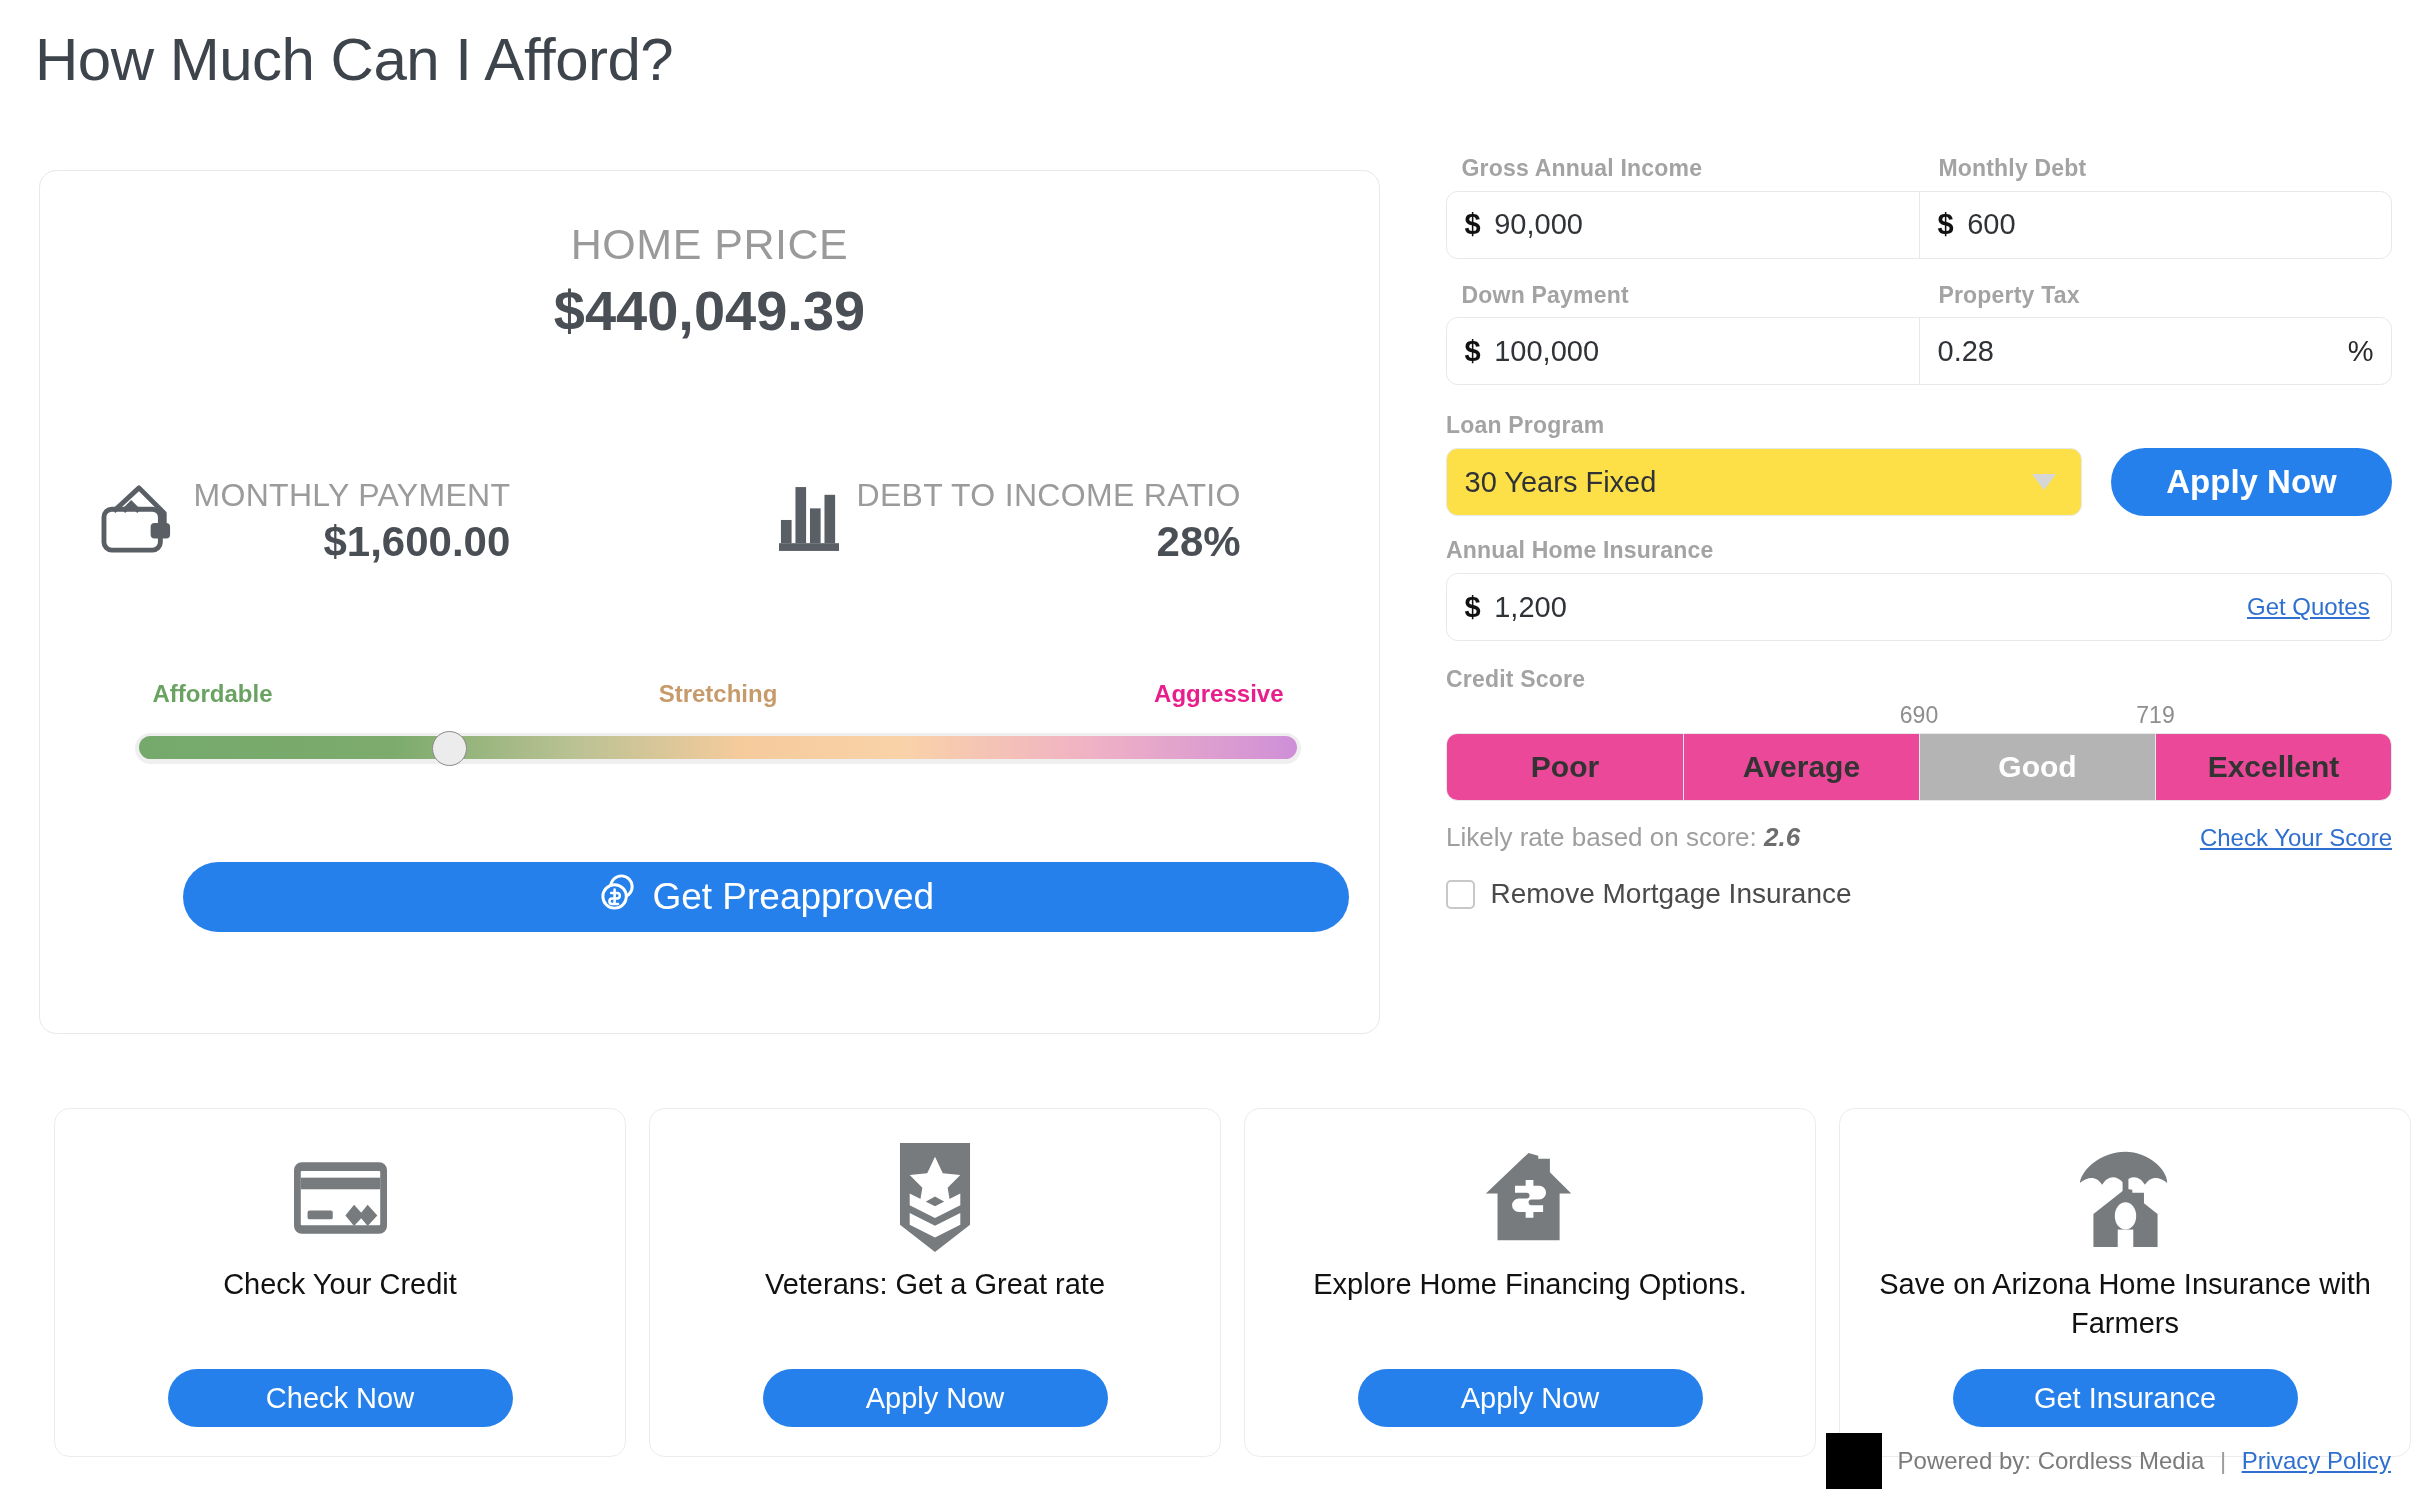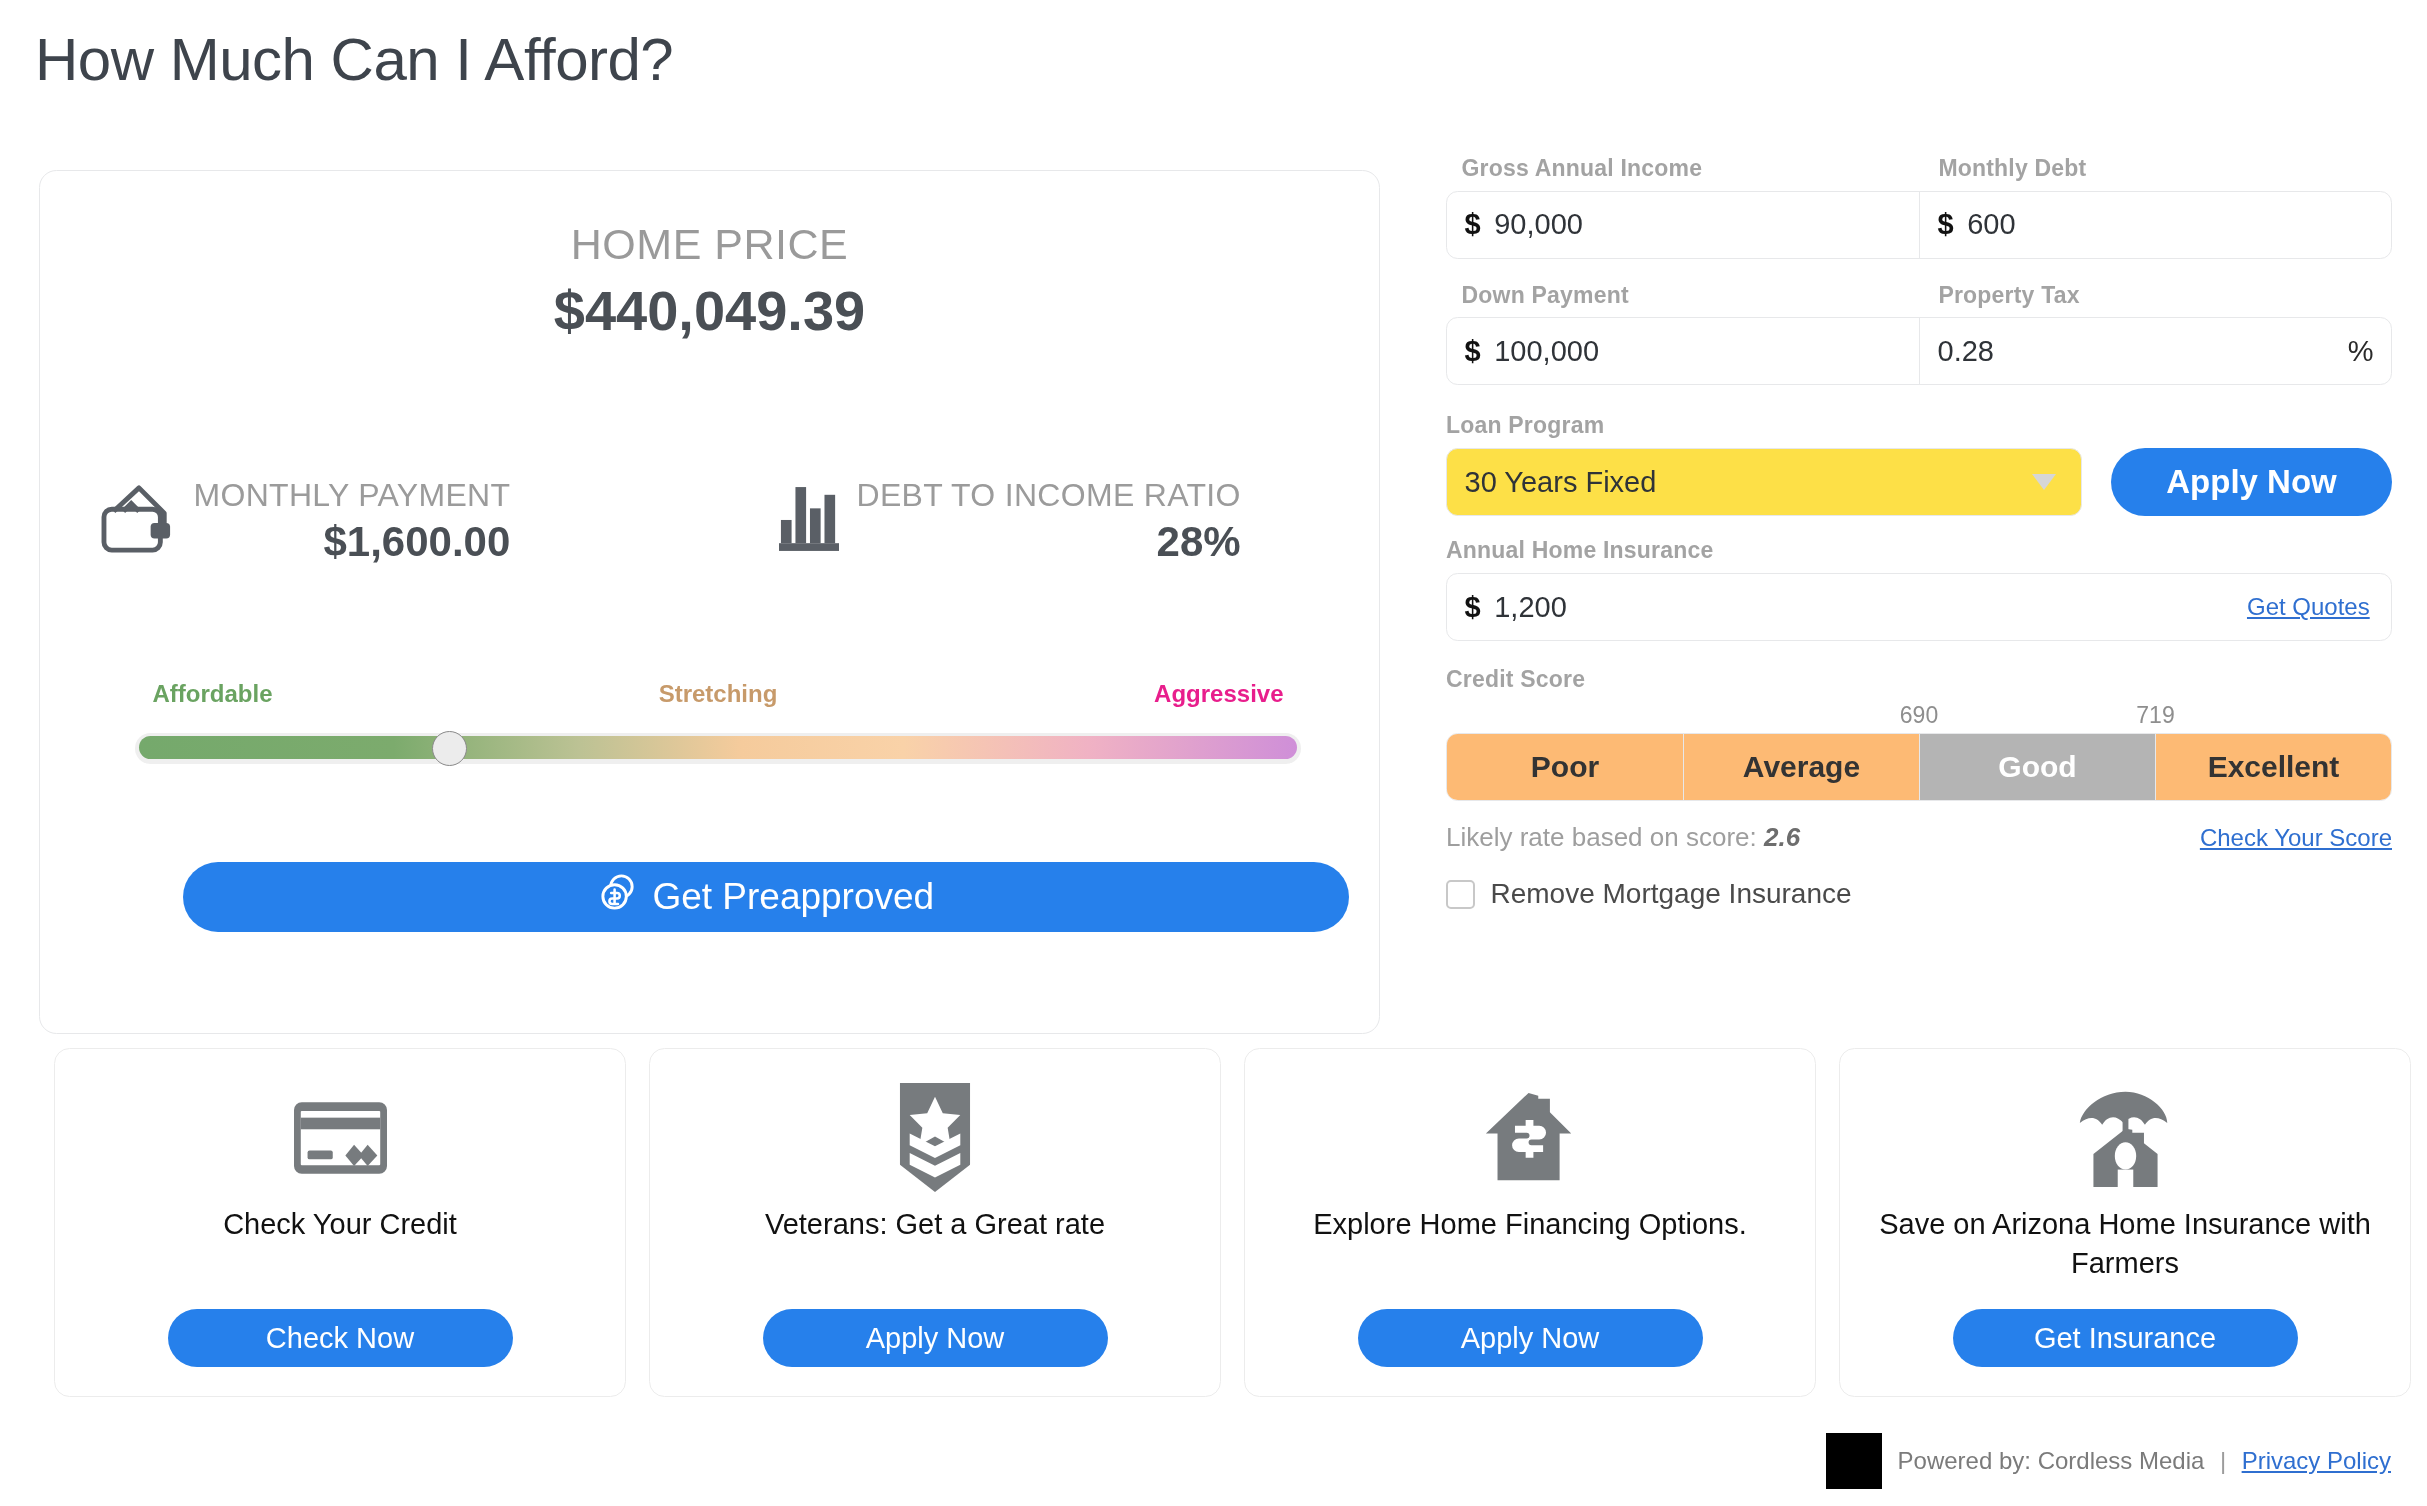--- a/index.html
+++ b/index.html
@@ -150,41 +150,41 @@
   }
   .cs-ticks span:nth-child(1) { left: 50%; }
   .cs-ticks span:nth-child(2) { left: 75%; }
   .segmented {
     display: flex; height: 68px;
     border: 1.9px solid #e7e8ea; border-radius: 11.6px; overflow: hidden; background: #fff;
   }
   .seg {
     flex: 1 1 25%; display: flex; align-items: center; justify-content: center;
     font-size: 30px; font-weight: 700; color: #333; cursor: pointer;
-    border-left: 1.9px solid #e7e8ea; background: #fdba74;
+    border-left: 1.9px solid #e7e8ea; background: #ec4899;
   }
   .seg:first-child { border-left: none; }
   .seg.active { background: #b4b4b4; color: #fff; }
 
   .rate-row {
     display: flex; align-items: center; margin-top: 21.3px;
   }
   .rate-txt { font-size: 26px; color: #9e9e9e; }
   .rate-txt b { color: #6d6d6d; font-style: italic; }
   .rate-row .link { margin-left: auto; }
 
   .chk-row { display: flex; align-items: center; gap: 15.5px; margin-top: 25px; cursor: pointer; }
   .chk {
     width: 29px; height: 29px; border: 2.9px solid #c8c8c8; border-radius: 4.9px; background: #fff;
     flex: 0 0 auto;
   }
   .chk-label { font-size: 28px; color: #4a4a4a; }
 
   
-  .promos { position: absolute; left: 54px; top: 1048px; display: flex; gap: 23px; }
+  .promos { position: absolute; left: 54px; top: 1108px; display: flex; gap: 23px; }
   .promo {
     width: 572px; height: 349px;
     border: 1.9px solid #ececec; border-radius: 15.5px; background: #fff;
     display: flex; flex-direction: column; align-items: center;
     padding: 31px 27px 29px;
   }
   .promo-ico { height: 115px; display: flex; align-items: center; justify-content: center; }
   .promo-title {
     margin-top: 9.7px; font-size: 29px; color: #111; text-align: center;
     line-height: 1.35;

